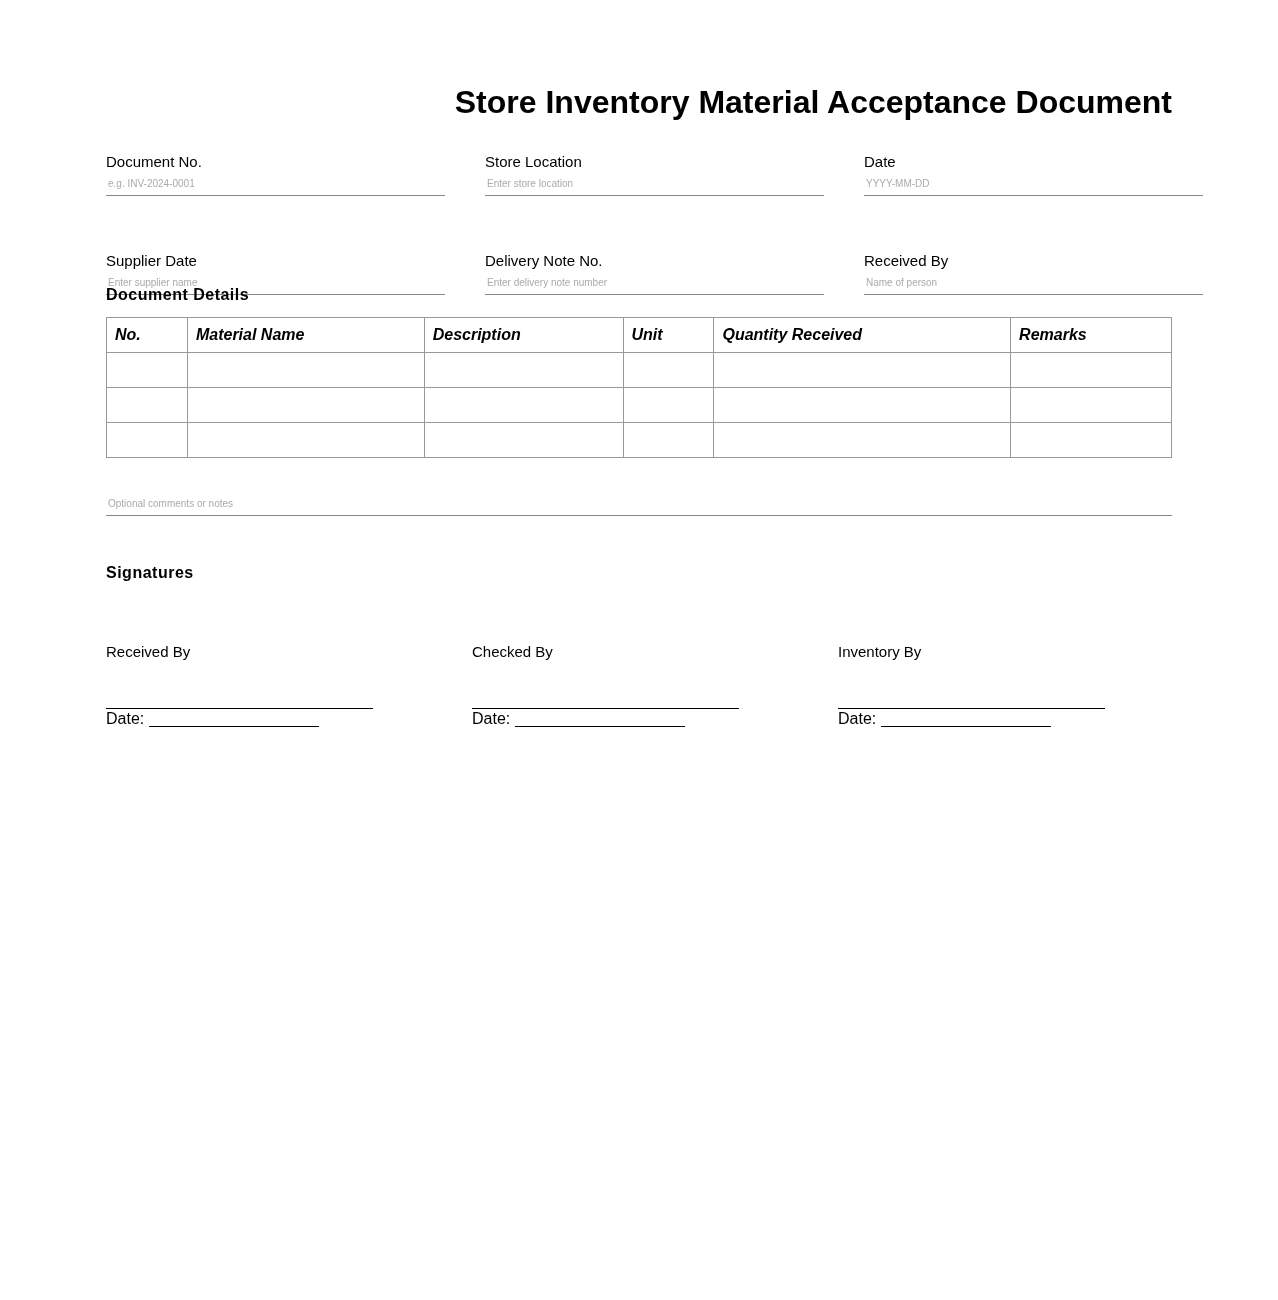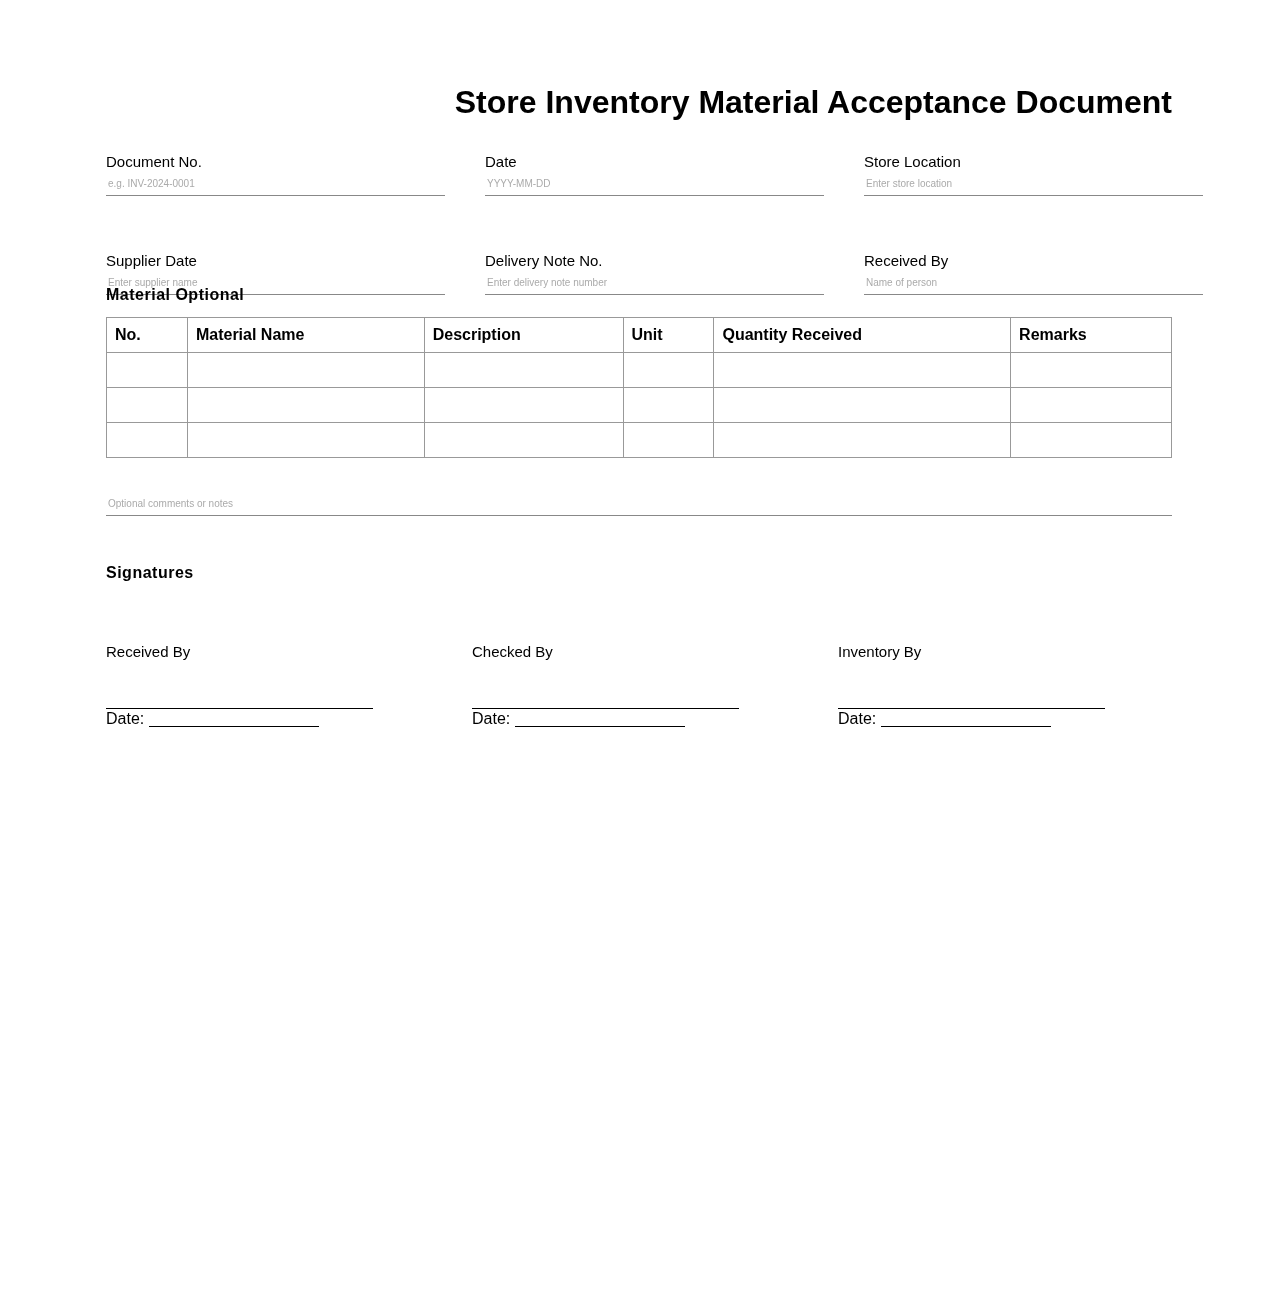--- a/index.html
+++ b/index.html
@@ -7,63 +7,63 @@
   .page { position:absolute; left:106px; top:0; width:1066px; }
   h1 { position:absolute; top:82px; left:0; width:1066px; text-align:right; margin:0; font-size:32px; font-weight:bold; line-height:40px; }
   .grid { position:absolute; top:153px; left:0; width:1066px; display:grid; grid-template-columns:339px 339px 339px; column-gap:24.5px; row-gap:0;gap:40px; }
   .field { height:59px; }
   .field label { display:block; font-size:15px; line-height:17px; }
   .field input { display:block; width:100%; box-sizing:border-box; border:none; border-bottom:1px solid #888; font-family:"Liberation Sans", sans-serif; font-size:10px; padding:4px 2px 2px 2px; height:26px; outline:none; background:transparent; }
   .field input::placeholder { color:#aaa; }
   .section-title { position:absolute; left:0; font-size:16px; font-weight:bold; letter-spacing:0.5px; }
   table { position:absolute; top:317px; left:0; width:1066px; border-collapse:collapse; }
   th, td { border:1px solid #999; height:34px; padding:0 8px; font-size:16px; text-align:left; }
-  th { font-weight:bold; }
+  th { font-weight:bold;font-style:italic; }
   .comments { position:absolute; top:490px; left:0; width:1066px; }
   .sig-row { position:absolute; top:643px; left:0; width:1066px; }
   .sig { position:absolute; top:0; width:300px; }
   .sig .lbl { font-size:15px; line-height:17px; display:block; }
   .sig .line { position:absolute; top:65px; left:0; width:267px; border-bottom:1px solid #000; }
   .sig .date { position:absolute; top:67px; left:0; font-size:16px; white-space:nowrap; }
   .sig .date .dline { display:inline-block; width:170px; border-bottom:1px solid #000; vertical-align:-3px; margin-left:5px; height:14px; }
 </style>
 </head>
 <body>
 
 <div class="page">
   <h1>Store Inventory Material Acceptance Document</h1>
 
   <div class="grid">
     <div class="field">
       <label>Document No.</label>
       <input placeholder="e.g. INV-2024-0001" style="">
     </div>
     <div class="field">
+      <label>Store Location</label>
+      <input placeholder="Enter store location" style="">
+    </div>
+    <div class="field">
       <label>Date</label>
       <input placeholder="YYYY-MM-DD" style="">
-    </div>
-    <div class="field">
-      <label>Store Location</label>
-      <input placeholder="Enter store location" style="">
     </div>
     <div class="field">
       <label>Supplier Date</label>
       <input placeholder="Enter supplier name" style="">
     </div>
     <div class="field">
       <label>Delivery Note No.</label>
       <input placeholder="Enter delivery note number" style="">
     </div>
     <div class="field">
       <label>Received By</label>
       <input placeholder="Name of person" style="">
     </div>
   </div>
 
-  <div class="section-title" style="top:286px;">Material Optional</div>
+  <div class="section-title" style="top:286px;">Document Details</div>
 
   <table>
     <colgroup>
       <col style="width:81px">
         <col style="width:237px">
         <col style="width:199px">
         <col style="width:91px">
         <col style="width:297px">
         <col style="width:161px">
     </colgroup>

